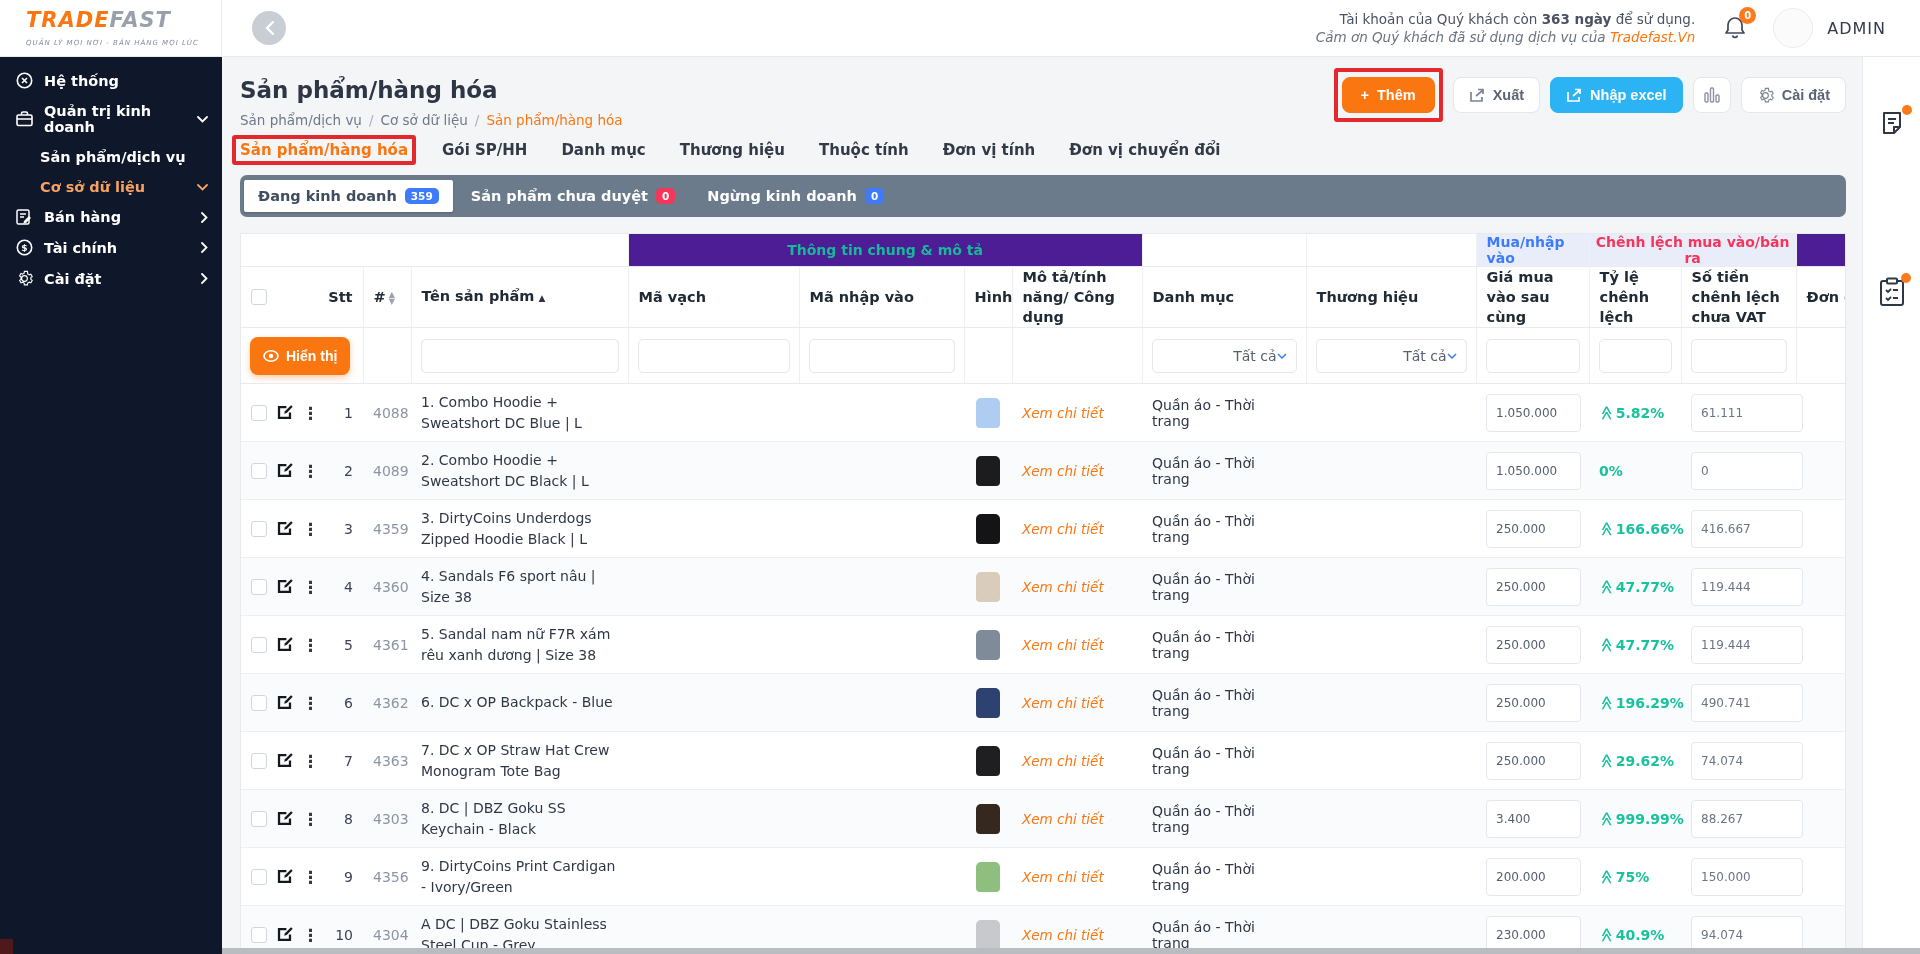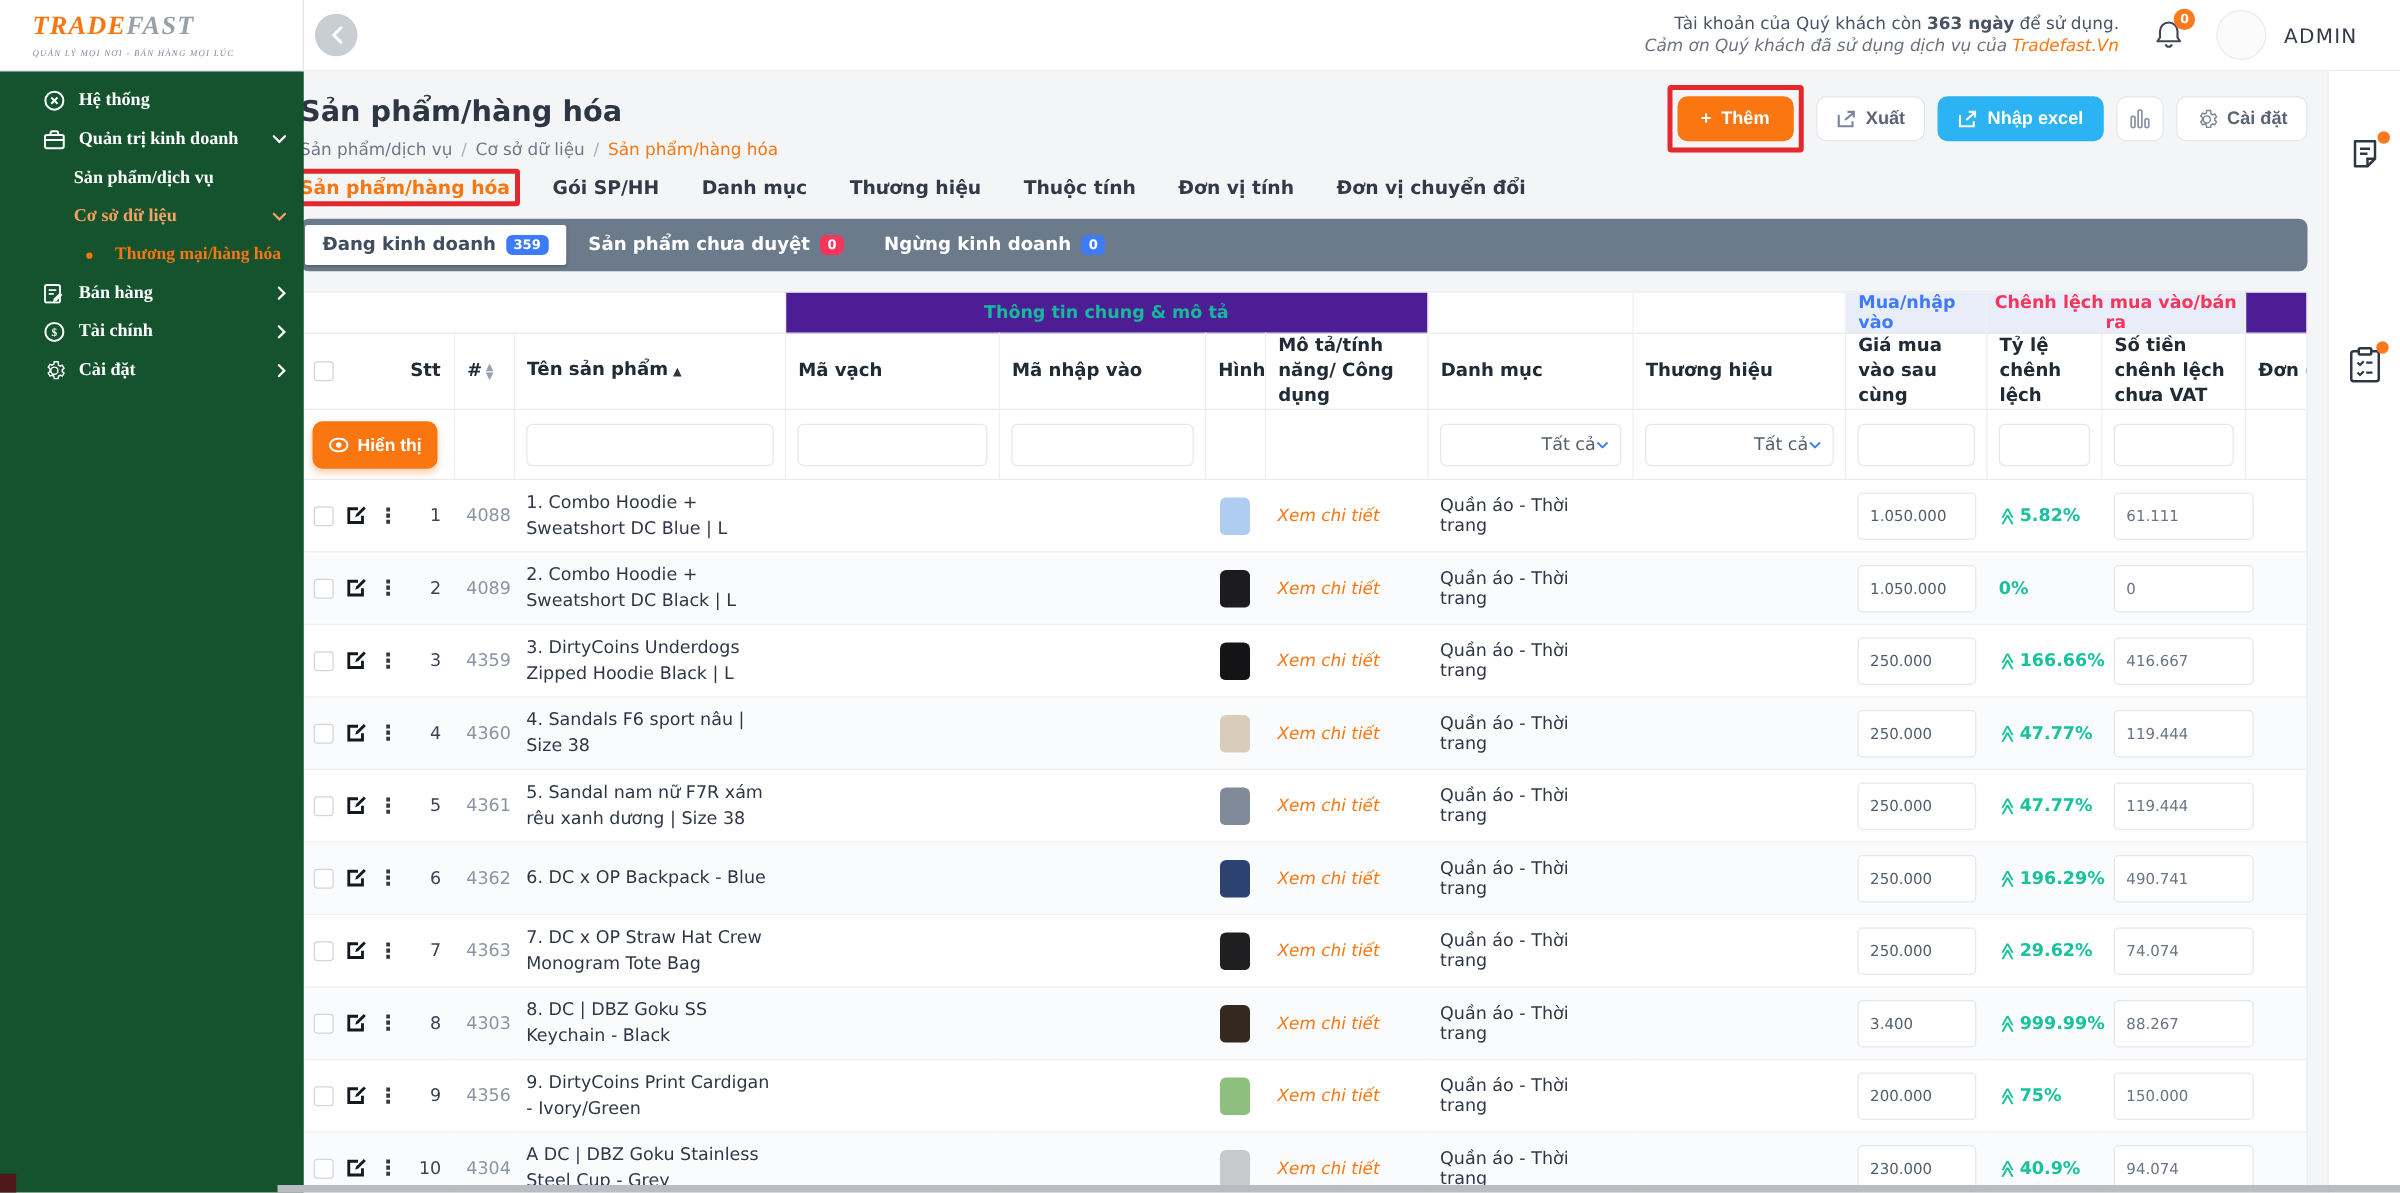--- a/index.html
+++ b/index.html
@@ -1,27 +1,27 @@
 <!DOCTYPE html>
 <html><head>
 <meta charset="utf-8">
 <style>
   * { margin:0; padding:0; box-sizing:border-box; }
   html,body { width:1920px; height:954px; overflow:hidden;
     font-family:"DejaVu Sans","Liberation Sans",sans-serif; background:#f4f5f7; color:#2f3747; }
 
   
-  .sidebar { position:absolute; left:0; top:0; width:243px; height:954px; background:#14532d; z-index:5;font-family:Liberation Serif, serif; }
+  .sidebar { position:absolute; left:0; top:0; width:222px; height:954px; background:#0f172a; z-index:5; }
   .logo-box { height:57px; background:#fff; border-right:1px solid #e8eaee; border-bottom:1px solid #e8eaee;
     display:flex; flex-direction:column; justify-content:center; padding-left:26px; }
   .logo-line { font-style:italic; font-weight:900; font-size:21px; letter-spacing:1px; line-height:22px; }
   .logo-trade { color:#f97611; } .logo-fast { color:#98a0ab; }
   .logo-tagline { font-size:7px; color:#8089a5; letter-spacing:1px; margin-top:8px; font-style:italic; }
 
-  .nav { padding-top:8px;padding-left:19px; }
+  .nav { padding-top:8px; }
   .nav-item { display:flex; align-items:center; gap:10px; padding:7px 14px; color:#fff;
     font-weight:600; font-size:14.5px; cursor:pointer; }
   .nav-item .ico { width:20px; text-align:center; flex:0 0 20px; display:flex; align-items:center; justify-content:center; }
   .nav-item .chev { margin-left:auto; display:flex; }
   .nav-sub1 { padding-left:40px; }
   .nav-sub2 { padding-left:50px; font-size:14px; }
   .c-orange1 { color:#f7a263; } .c-orange2 { color:#f97611; }
   .bullet { width:5px; height:5px; border-radius:50%; background:#f97611; margin-right:8px; flex:0 0 5px; }
 
   .topbar { position:absolute; left:222px; top:0; right:0; height:57px; background:#fff;
@@ -154,24 +154,20 @@
     <div class="nav-item nav-sub1">
       <span>Sản phẩm/dịch vụ</span>
     </div>
     <div class="nav-item nav-sub1 c-orange1">
       <span>Cơ sở dữ liệu</span>
       <span class="chev">
           <svg width="11" height="7" viewBox="0 0 11 7">
             <path d="M1 1l4.5 4.5L10 1" stroke="#f7a263" stroke-width="1.8" fill="none" stroke-linecap="round"></path>
           </svg>
         </span>
-    </div>
-    <div class="nav-item nav-sub2 c-orange2">
-      <span class="bullet"></span>
-      <span>Thương mại/hàng hóa</span>
     </div>
     <div class="nav-item">
       <span class="ico">
           <svg width="16" height="16" viewBox="0 0 16 16">
             <rect x="1" y="1" width="12" height="14" rx="1.5" fill="none" stroke="#fff" stroke-width="1.5"></rect>
             <path d="M4 5h6M4 8h4" stroke="#fff" stroke-width="1.4"></path>
             <path d="M8 12l5-5 2 2-5 5-2.6.6z" fill="#fff"></path>
           </svg>
         </span>
       <span>Bán hàng</span>

